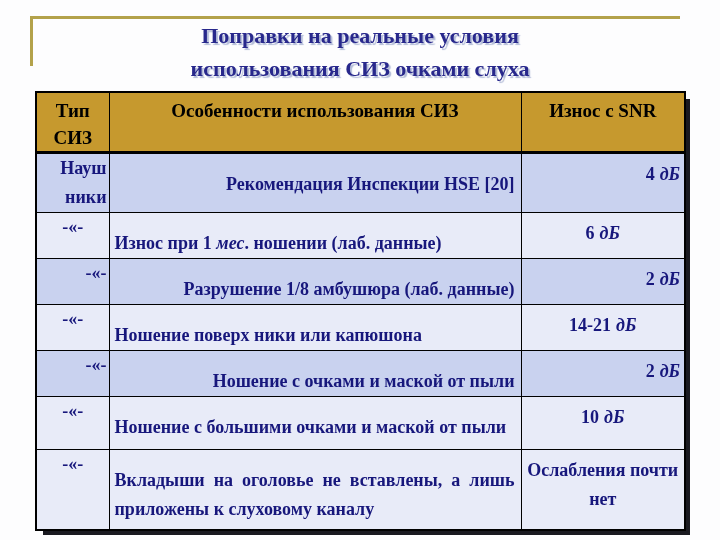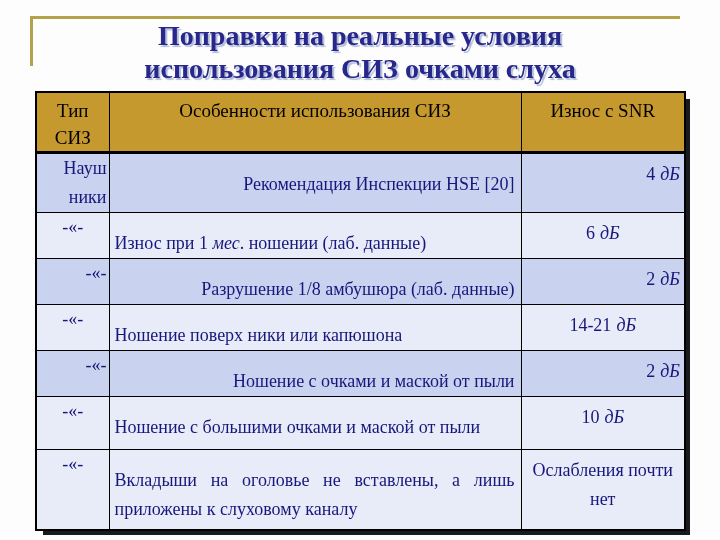--- a/index.html
+++ b/index.html
@@ -8,33 +8,33 @@
     overflow:hidden;font-family:"Liberation Serif","DejaVu Serif",serif;
   }
   
   #accent{
     position:absolute;left:30px;top:16px;width:647px;height:47px;
     border-top:3px solid #b3a24b;border-left:3px solid #b3a24b;
   }
   
   #title{
     position:absolute;left:40px;top:19px;width:640px;text-align:center;
-    font-weight:bold;font-size:28px;line-height:33px;color:#28288c;
+    font-weight:bold;font-size:22px;line-height:33px;color:#28288c;
     text-shadow:2px 2px 1px #b3bcd8;
   }
   
   table.siz{
     position:absolute;left:35px;top:91px;border-collapse:collapse;
     table-layout:fixed;width:651px;
     box-shadow:6px 6px 0 -2px #191920;
     background:#e8ebf8;
   }
   table.siz td,table.siz th{
     border:1px solid #000;vertical-align:top;
-    font-weight:normal;overflow:hidden;
+    font-weight:bold;overflow:hidden;
   }
   table.siz{border:2px solid #000;}
   tr.hdr th{
     background:#c6992e;color:#000;font-size:19px;line-height:27px;
     padding:4px 2px 0 2px;text-align:center;border-bottom:3px solid #000;
   }
   tr.hdr{height:58px;}
   td{color:#17177c;font-size:18px;line-height:29px;}
   td.c1{text-align:center;white-space:pre-line;padding:0 2px;}
   td.c2{text-align:justify;padding:16px 6px 0 5px;}

